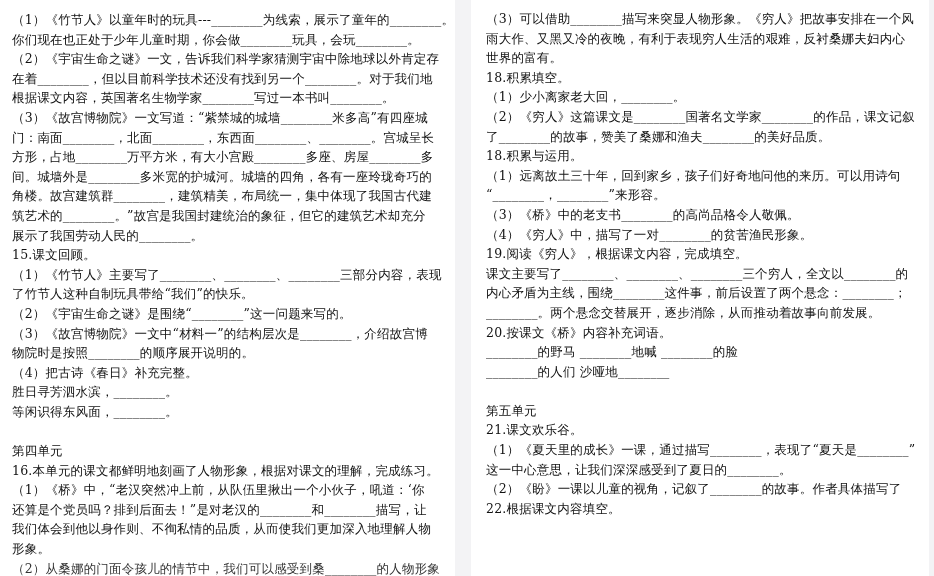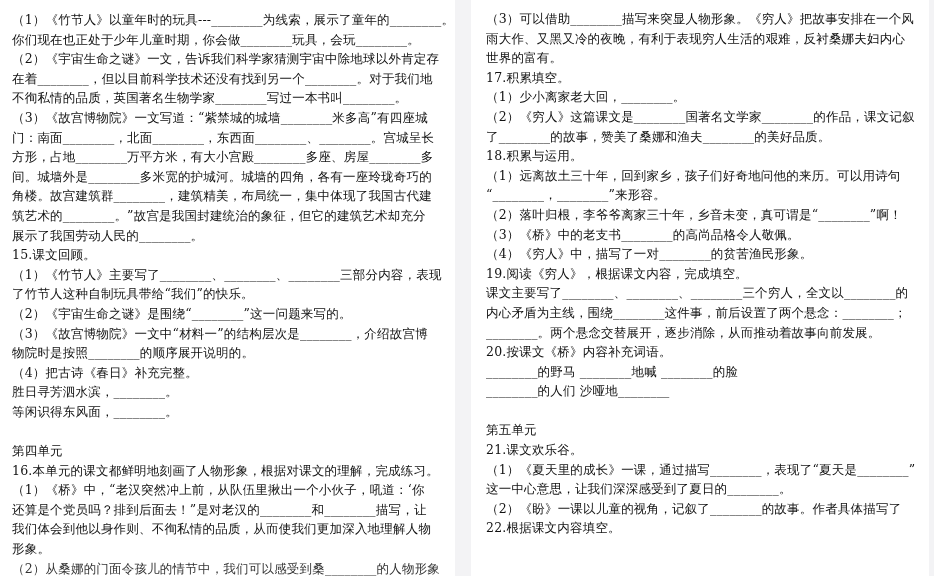--- a/index.html
+++ b/index.html
@@ -27,21 +27,21 @@
 </style>
 </head>
 <body>
 
 <div class="page" id="page-left">
   <div class="content" id="left-content">
       <div class="line">（1）《竹节人》以童年时的玩具---________为线索，展示了童年的________。</div>
       <div class="line">你们现在也正处于少年儿童时期，你会做________玩具，会玩________。</div>
       <div class="line">（2）《宇宙生命之谜》一文，告诉我们科学家猜测宇宙中除地球以外肯定存</div>
       <div class="line">在着________，但以目前科学技术还没有找到另一个________。对于我们地</div>
-      <div class="line">不徇私情的品质，英国著名生物学家________写过一本书叫________。</div>
+      <div class="line">根据课文内容，英国著名生物学家________写过一本书叫________。</div>
       <div class="line">（3）《故宫博物院》一文写道：“紫禁城的城墙________米多高”有四座城</div>
       <div class="line">门：南面________，北面________，东西面________、________。宫城呈长</div>
       <div class="line">方形，占地________万平方米，有大小宫殿________多座、房屋________多</div>
       <div class="line">间。城墙外是________多米宽的护城河。城墙的四角，各有一座玲珑奇巧的</div>
       <div class="line">角楼。故宫建筑群________，建筑精美，布局统一，集中体现了我国古代建</div>
       <div class="line">筑艺术的________。”故宫是我国封建统治的象征，但它的建筑艺术却充分</div>
       <div class="line">展示了我国劳动人民的________。</div>
       <div class="line">15.课文回顾。</div>
       <div class="line">（1）《竹节人》主要写了________、________、________三部分内容，表现</div>
       <div class="line">了竹节人这种自制玩具带给“我们”的快乐。</div>
@@ -59,28 +59,27 @@
       <div class="line">我们体会到他以身作则、不徇私情的品质，从而使我们更加深入地理解人物</div>
       <div class="line">形象。</div>
       <div class="line partial">（2）从桑娜的门面令孩儿的情节中，我们可以感受到桑________的人物形象</div>
     </div>
 </div>
 <div class="page" id="page-right">
   <div class="content" id="right-content">
       <div class="line">（3）可以借助________描写来突显人物形象。《穷人》把故事安排在一个风</div>
       <div class="line">雨大作、又黑又冷的夜晚，有利于表现穷人生活的艰难，反衬桑娜夫妇内心</div>
       <div class="line">世界的富有。</div>
-      <div class="line">17.积累填空。</div>
+      <div class="line">18.积累填空。</div>
       <div class="line">（1）少小离家老大回，________。</div>
       <div class="line">（2）《穷人》这篇课文是________国著名文学家________的作品，课文记叙</div>
       <div class="line">了________的故事，赞美了桑娜和渔夫________的美好品质。</div>
       <div class="line">18.积累与运用。</div>
       <div class="line">（1）远离故土三十年，回到家乡，孩子们好奇地问他的来历。可以用诗句</div>
       <div class="line">“________，________”来形容。</div>
-      <div class="line">（2）落叶归根，李爷爷离家三十年，乡音未变，真可谓是“________”啊！</div>
       <div class="line">（3）《桥》中的老支书________的高尚品格令人敬佩。</div>
       <div class="line">（4）《穷人》中，描写了一对________的贫苦渔民形象。</div>
       <div class="line">19.阅读《穷人》，根据课文内容，完成填空。</div>
       <div class="line">课文主要写了________、________、________三个穷人，全文以________的</div>
       <div class="line">内心矛盾为主线，围绕________这件事，前后设置了两个悬念：________；</div>
       <div class="line">________。两个悬念交替展开，逐步消除，从而推动着故事向前发展。</div>
       <div class="line">20.按课文《桥》内容补充词语。</div>
       <div class="line">________的野马          ________地喊          ________的脸</div>
       <div class="line">________的人们            沙哑地________</div>
       <div class="line blank-line"></div>

